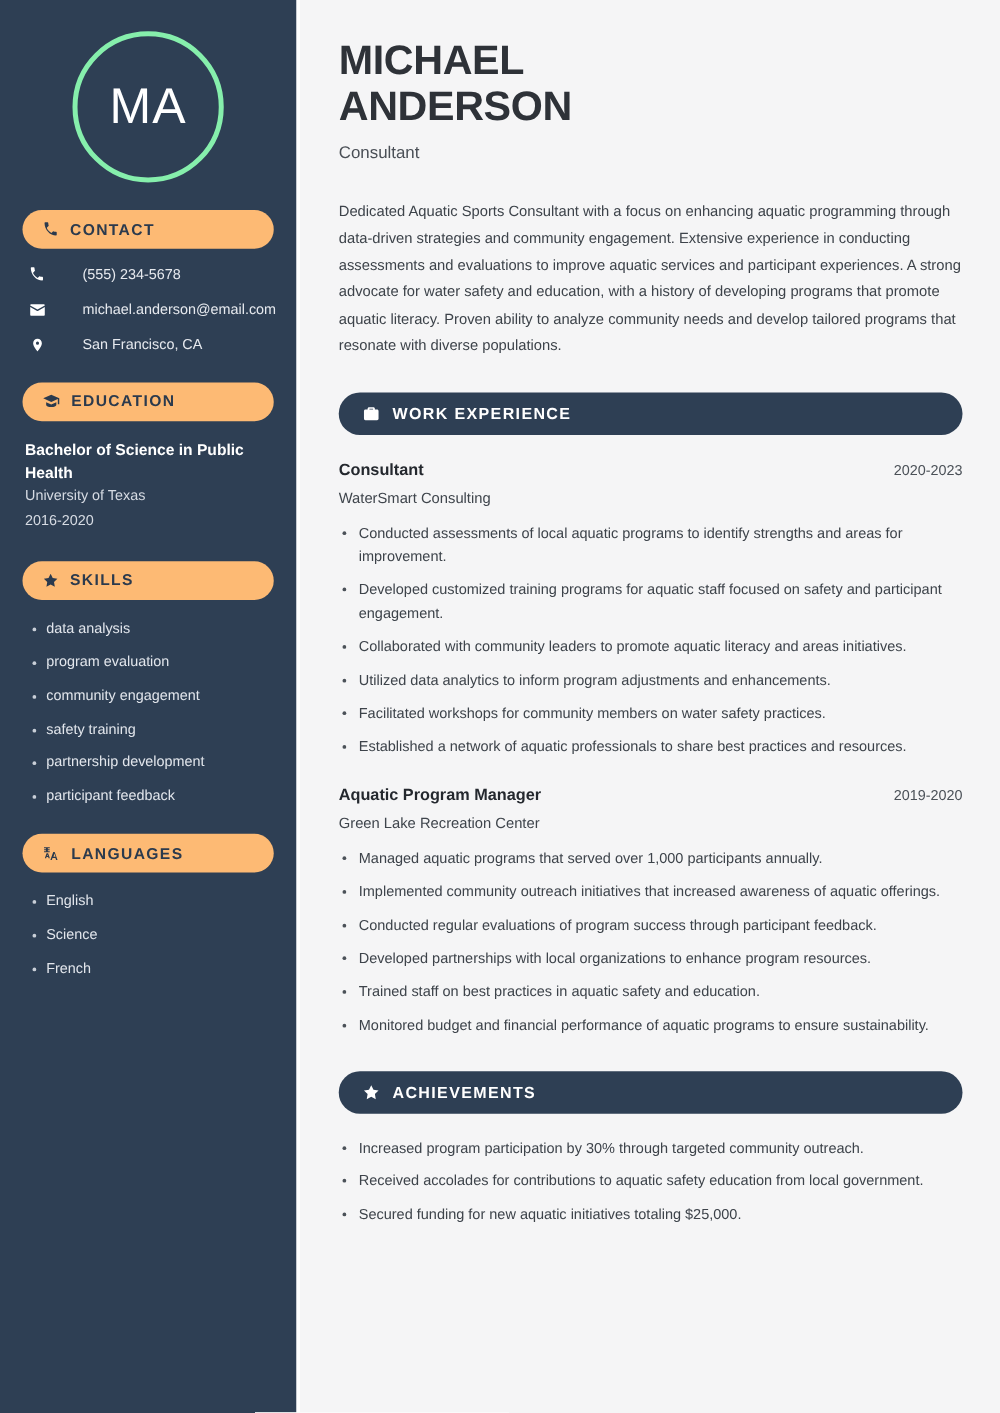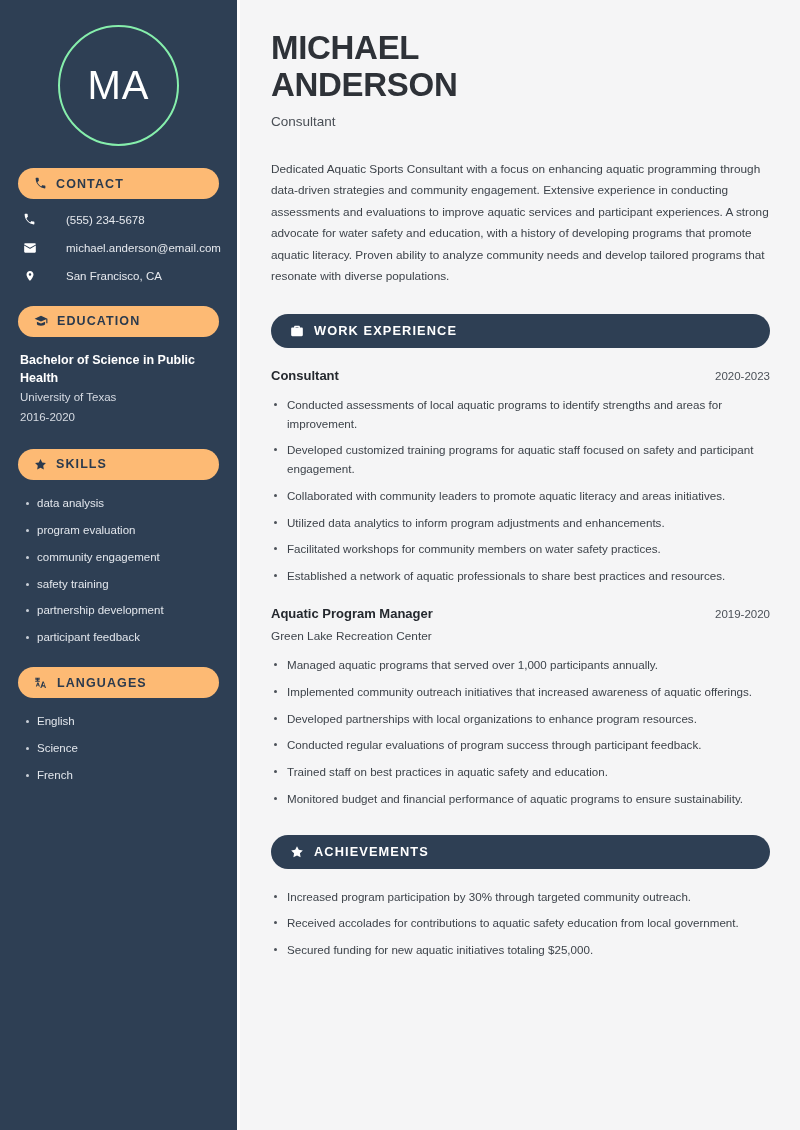--- a/index.html
+++ b/index.html
@@ -31,21 +31,21 @@
   }
 
   .monogram-wrap {
     display: flex;
     justify-content: center;
     padding-top: 25px;
   }
   .monogram {
     width: 121px;
     height: 121px;
-    border: 2px solid #86efac;
+    border: 4px solid #86efac;
     border-radius: 50%;
     display: flex;
     align-items: center;
     justify-content: center;
     color: #ffffff;
     font-size: 40px;
     font-weight: 400;
     letter-spacing: 1px;
   }
 
@@ -332,41 +332,42 @@
         </svg>
       </span>
       <span>WORK EXPERIENCE</span>
     </div>
 
     <div class="job">
       <div class="job-head">
         <div class="job-title">Consultant</div>
         <div class="job-date">2020-2023</div>
       </div>
+      <div class="job-org">WaterSmart Consulting</div>
       <ul class="bullets">
         <li>Conducted assessments of local aquatic programs to identify strengths and areas for improvement.</li>
         <li>Developed customized training programs for aquatic staff focused on safety and participant engagement.</li>
         <li>Collaborated with community leaders to promote aquatic literacy and areas initiatives.</li>
         <li>Utilized data analytics to inform program adjustments and enhancements.</li>
         <li>Facilitated workshops for community members on water safety practices.</li>
         <li>Established a network of aquatic professionals to share best practices and resources.</li>
       </ul>
     </div>
 
     <div class="job">
       <div class="job-head">
         <div class="job-title">Aquatic Program Manager</div>
         <div class="job-date">2019-2020</div>
       </div>
       <div class="job-org">Green Lake Recreation Center</div>
       <ul class="bullets">
         <li>Managed aquatic programs that served over 1,000 participants annually.</li>
         <li>Implemented community outreach initiatives that increased awareness of aquatic offerings.</li>
+        <li>Conducted regular evaluations of program success through participant feedback.</li>
         <li>Developed partnerships with local organizations to enhance program resources.</li>
-        <li>Conducted regular evaluations of program success through participant feedback.</li>
         <li>Trained staff on best practices in aquatic safety and education.</li>
         <li>Monitored budget and financial performance of aquatic programs to ensure sustainability.</li>
       </ul>
     </div>
 
     <div class="section-bar">
       <span>
         <svg width="14" height="14" viewBox="0 0 24 24" fill="#ffffff">
           <path d="M12 2l3.1 6.3 6.9 1-5 4.9 1.2 6.9L12 17.8 5.8 21.1 7 14.2l-5-4.9 6.9-1L12 2z"></path>
         </svg>

